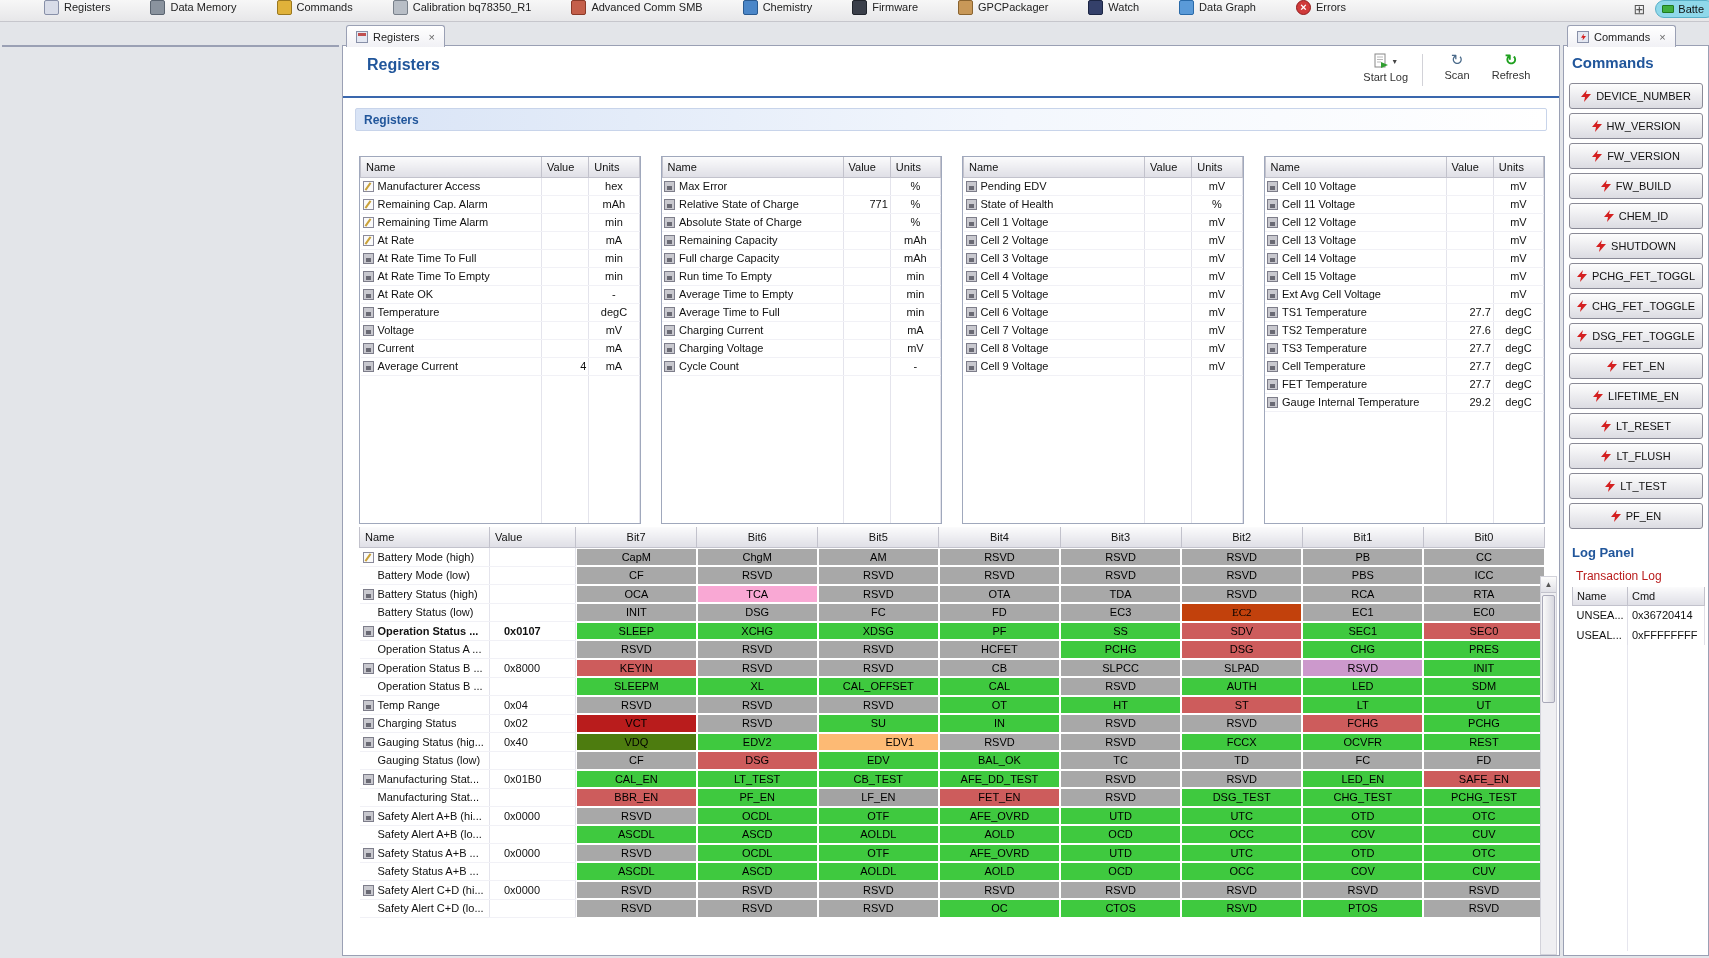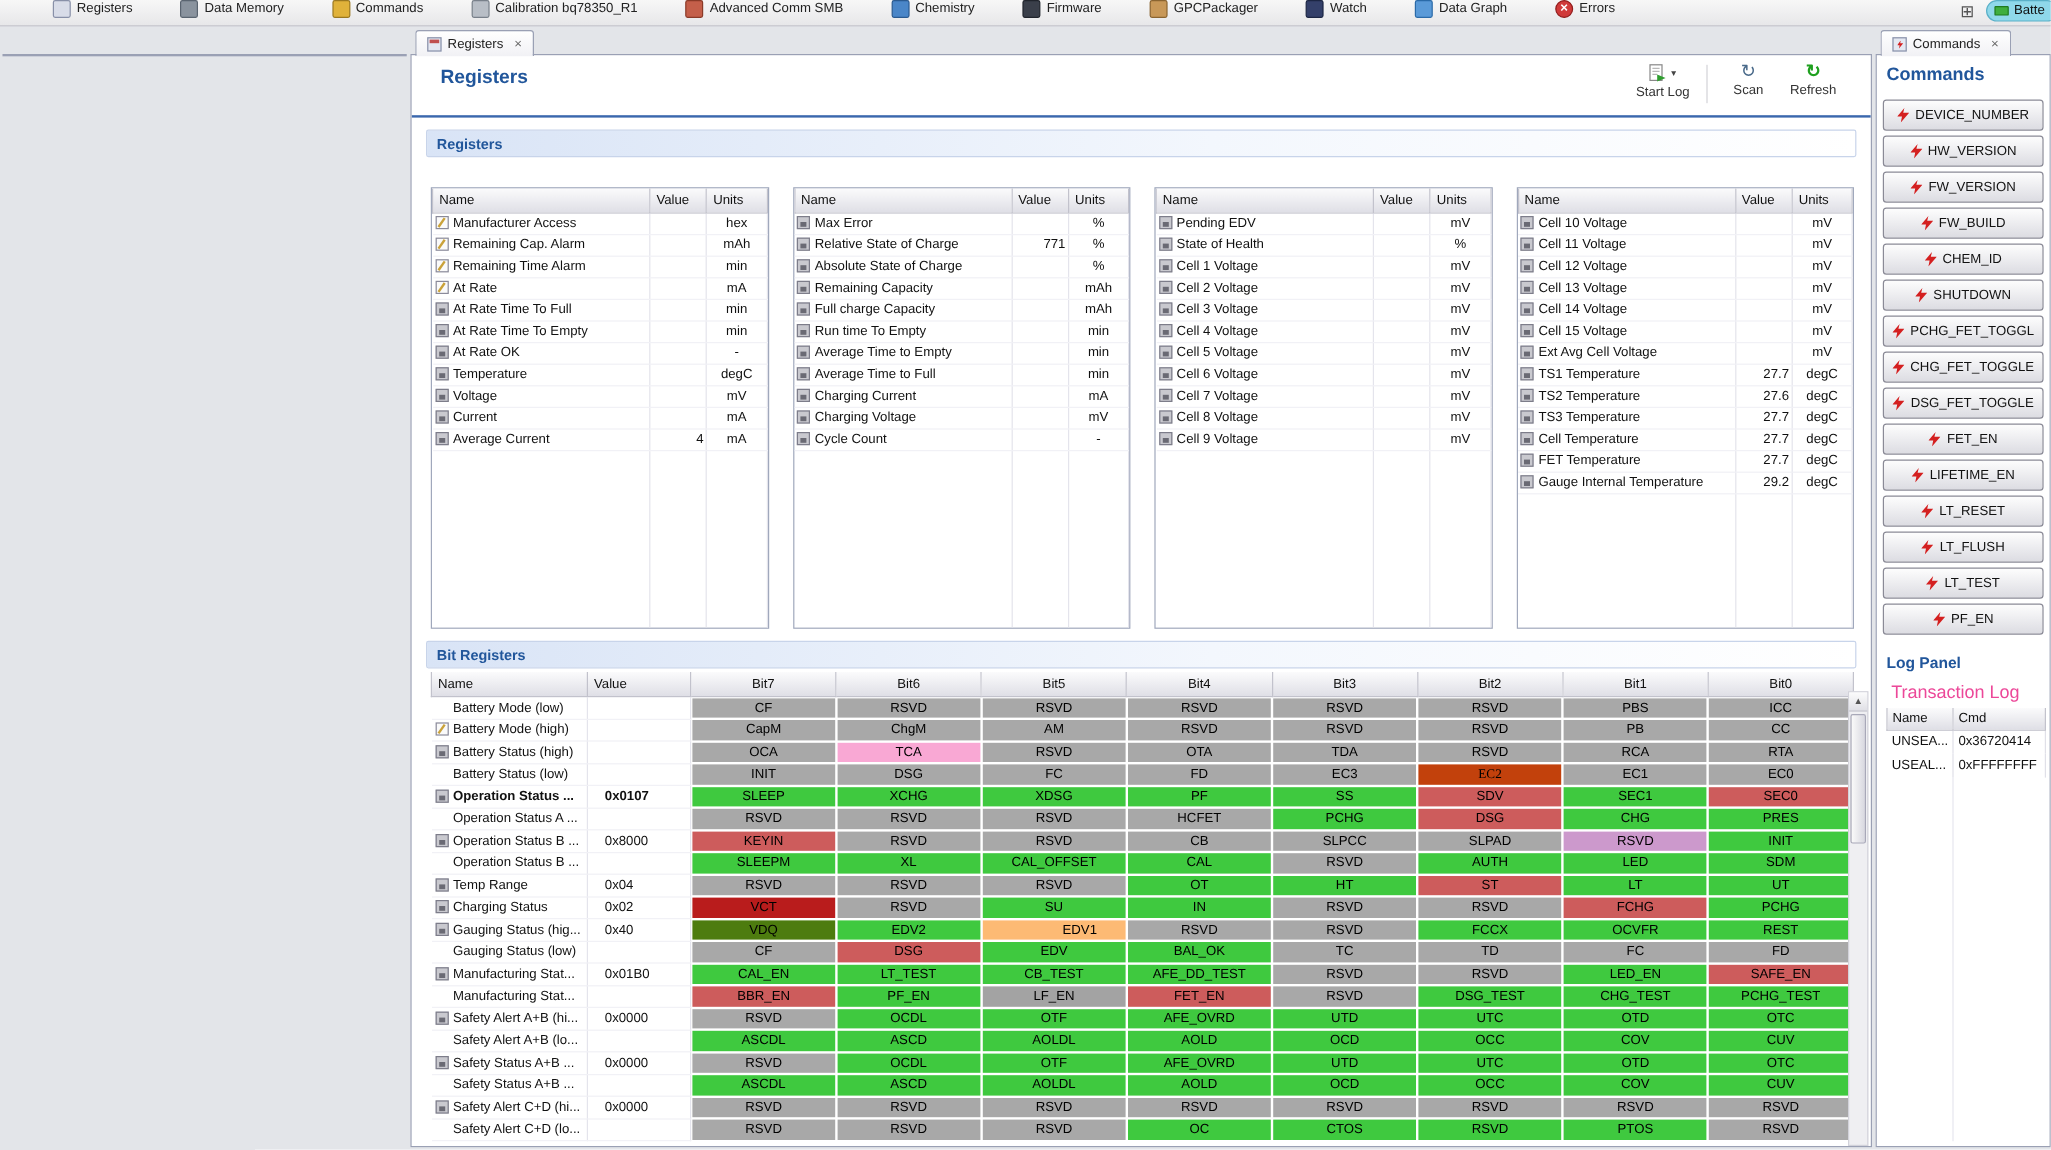--- a/index.html
+++ b/index.html
@@ -91,21 +91,21 @@
 .vs-btn{height:16px;background:linear-gradient(#fcfcfc,#e0e0e6);border-bottom:1px solid #c2c2cc;font-size:8px;color:#555;text-align:center;line-height:15px;cursor:pointer}
 .vs-thumb{margin:2px 1px;height:108px;background:linear-gradient(90deg,#fafafa,#d8d8e0);border:1px solid #a8a8b8;border-radius:2px;cursor:grab}
 
 
 .cmd-body{display:flex;flex-direction:column}
 .cmd-title{font-size:15px;font-weight:bold;color:#21569b;margin:8px 0 0 8px}
 .cmd-buttons{display:flex;flex-direction:column;gap:4px;padding:12px 5px 0 5px}
 .cmd-btn{height:26px;display:flex;align-items:center;justify-content:center;gap:5px;background:linear-gradient(#fdfdfd,#dcdce2);border:1px solid #8a8a96;border-radius:3px;font-size:11px;font-family:inherit;color:#111;cursor:pointer;padding:0 4px;white-space:nowrap;overflow:hidden}
 .cmd-ico{display:inline-flex}
 .log-title{font-size:13px;font-weight:bold;color:#21569b;padding:16px 0 0 8px}
-.translog-title{font-size:15px;color:#ec4899;padding:9px 0 4px 12px}
+.translog-title{font-size:12px;color:#b91c1c;padding:9px 0 4px 12px}
 .log-wrap{display:flex;flex-direction:column;flex:1;margin:0 6px 0 8px}
 .log-table{width:132px;table-layout:fixed;font-size:11px}
 .col-lname{width:55px}.col-lcmd{width:77px}
 .log-table th.th{height:18px;padding-left:4px}
 .log-table td{height:20px;border-right:1px solid #e0e0e8;padding-left:4px;white-space:nowrap;overflow:hidden}
 .log-filler{flex:1;width:132px;position:relative}
 .log-filler::before{content:"";position:absolute;left:55px;top:0;bottom:4px;width:1px;background:#e6e6ee}
 </style>
 </head>
 <body>
@@ -532,23 +532,20 @@
   </tr>
                 <tr class="reg-filler">
                   <td></td>
                   <td></td>
                   <td></td>
                 </tr>
               </tbody>
     </table>
   </div>
         </div>
-      <div class="section-bar">
-        <span>Bit Registers</span>
-      </div>
       <div class="bit-area">
         <table class="bit-table">
           <colgroup>
               <col class="col-bname">
               <col class="col-bval">
               <col span="8" class="col-bit">
             </colgroup>
           <thead>
               <tr>
                 <th class="th">Name</th>
@@ -558,20 +555,48 @@
                 <th class="th">Bit5</th>
                 <th class="th">Bit4</th>
                 <th class="th">Bit3</th>
                 <th class="th">Bit2</th>
                 <th class="th">Bit1</th>
                 <th class="th">Bit0</th>
               </tr>
             </thead>
           <tbody>
               <tr class="bit-row">
+    <td class="td-name"><span class="cicon ico-pencil"></span><span class="nm">Battery Mode (high)</span></td>
+    <td class="td-bval"></td>
+  <td class="td-bit">
+                  <div class="bit-fill" style="background: rgb(168, 168, 168);">CapM</div>
+                </td>
+                <td class="td-bit">
+                  <div class="bit-fill" style="background: rgb(168, 168, 168);">ChgM</div>
+                </td>
+                <td class="td-bit">
+                  <div class="bit-fill" style="background: rgb(168, 168, 168);">AM</div>
+                </td>
+                <td class="td-bit">
+                  <div class="bit-fill" style="background: rgb(168, 168, 168);">RSVD</div>
+                </td>
+                <td class="td-bit">
+                  <div class="bit-fill" style="background: rgb(168, 168, 168);">RSVD</div>
+                </td>
+                <td class="td-bit">
+                  <div class="bit-fill" style="background: rgb(168, 168, 168);">RSVD</div>
+                </td>
+                <td class="td-bit">
+                  <div class="bit-fill" style="background: rgb(168, 168, 168);">PB</div>
+                </td>
+                <td class="td-bit">
+                  <div class="bit-fill" style="background: rgb(168, 168, 168);">CC</div>
+                </td>
+              </tr>
+              <tr class="bit-row">
     <td class="td-name"><span class="cicon ico-none"></span><span class="nm">Battery Mode (low)</span></td>
     <td class="td-bval"></td>
   <td class="td-bit">
                   <div class="bit-fill" style="background: rgb(168, 168, 168);">CF</div>
                 </td>
                 <td class="td-bit">
                   <div class="bit-fill" style="background: rgb(168, 168, 168);">RSVD</div>
                 </td>
                 <td class="td-bit">
                   <div class="bit-fill" style="background: rgb(168, 168, 168);">RSVD</div>
@@ -583,48 +608,20 @@
                   <div class="bit-fill" style="background: rgb(168, 168, 168);">RSVD</div>
                 </td>
                 <td class="td-bit">
                   <div class="bit-fill" style="background: rgb(168, 168, 168);">RSVD</div>
                 </td>
                 <td class="td-bit">
                   <div class="bit-fill" style="background: rgb(168, 168, 168);">PBS</div>
                 </td>
                 <td class="td-bit">
                   <div class="bit-fill" style="background: rgb(168, 168, 168);">ICC</div>
-                </td>
-              </tr>
-              <tr class="bit-row">
-    <td class="td-name"><span class="cicon ico-pencil"></span><span class="nm">Battery Mode (high)</span></td>
-    <td class="td-bval"></td>
-  <td class="td-bit">
-                  <div class="bit-fill" style="background: rgb(168, 168, 168);">CapM</div>
-                </td>
-                <td class="td-bit">
-                  <div class="bit-fill" style="background: rgb(168, 168, 168);">ChgM</div>
-                </td>
-                <td class="td-bit">
-                  <div class="bit-fill" style="background: rgb(168, 168, 168);">AM</div>
-                </td>
-                <td class="td-bit">
-                  <div class="bit-fill" style="background: rgb(168, 168, 168);">RSVD</div>
-                </td>
-                <td class="td-bit">
-                  <div class="bit-fill" style="background: rgb(168, 168, 168);">RSVD</div>
-                </td>
-                <td class="td-bit">
-                  <div class="bit-fill" style="background: rgb(168, 168, 168);">RSVD</div>
-                </td>
-                <td class="td-bit">
-                  <div class="bit-fill" style="background: rgb(168, 168, 168);">PB</div>
-                </td>
-                <td class="td-bit">
-                  <div class="bit-fill" style="background: rgb(168, 168, 168);">CC</div>
                 </td>
               </tr>
               <tr class="bit-row">
     <td class="td-name"><span class="cicon ico-lock"></span><span class="nm">Battery Status (high)</span></td>
     <td class="td-bval"></td>
   <td class="td-bit">
                   <div class="bit-fill" style="background: rgb(168, 168, 168);">OCA</div>
                 </td>
                 <td class="td-bit">
                   <div class="bit-fill" style="background: #f9a8d4;">TCA</div>

